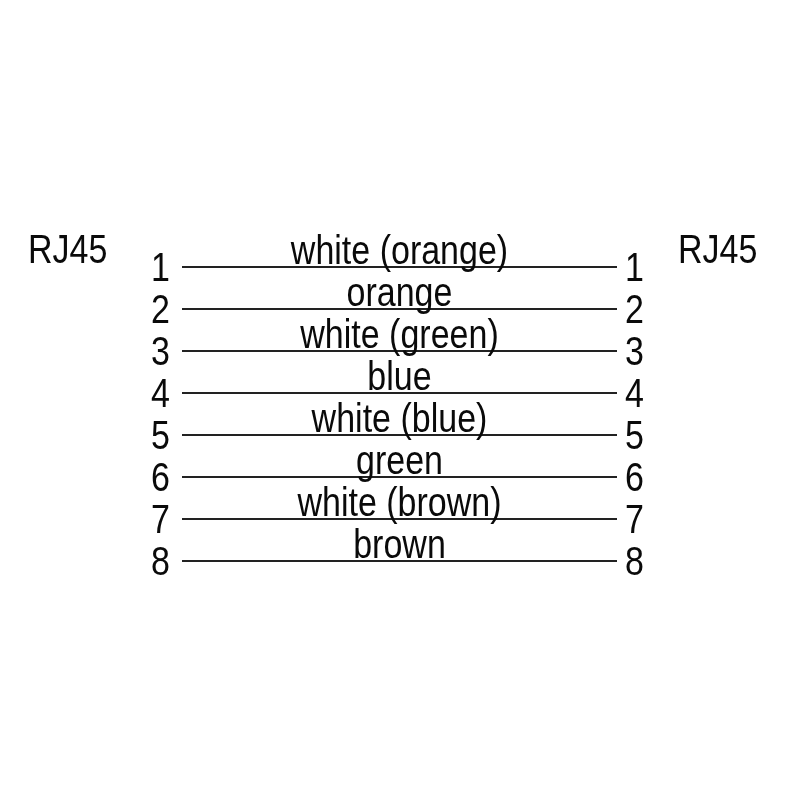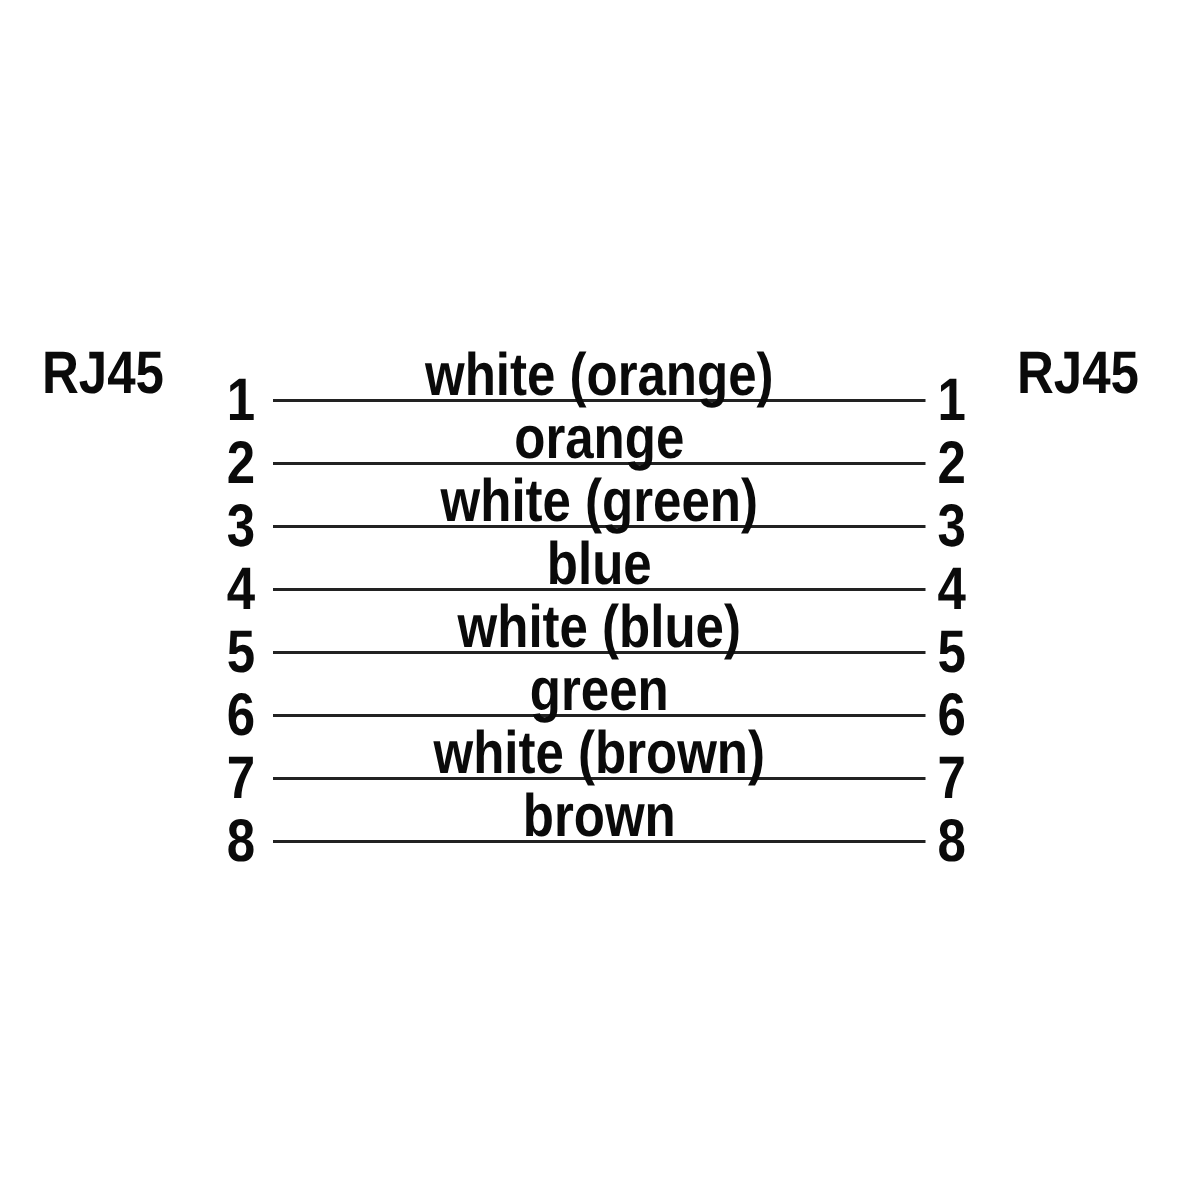--- a/index.html
+++ b/index.html
@@ -4,21 +4,20 @@
 <style>
   html, body { margin: 0; padding: 0; }
   .canvas {
     position: relative;
     width: 800px;
     height: 800px;
     background: #ffffff;
     overflow: hidden;
     font-family: "Liberation Sans", sans-serif;
     color: #0a0a0a;
-    font-weight: bold;
   }
   .connector-label {
     position: absolute;
     top: 229px;
     font-size: 40px;
     line-height: 40px;
     white-space: nowrap;
     transform: scaleX(0.85);
   }
   .connector-left  { left: 28px;  transform-origin: left top; }

